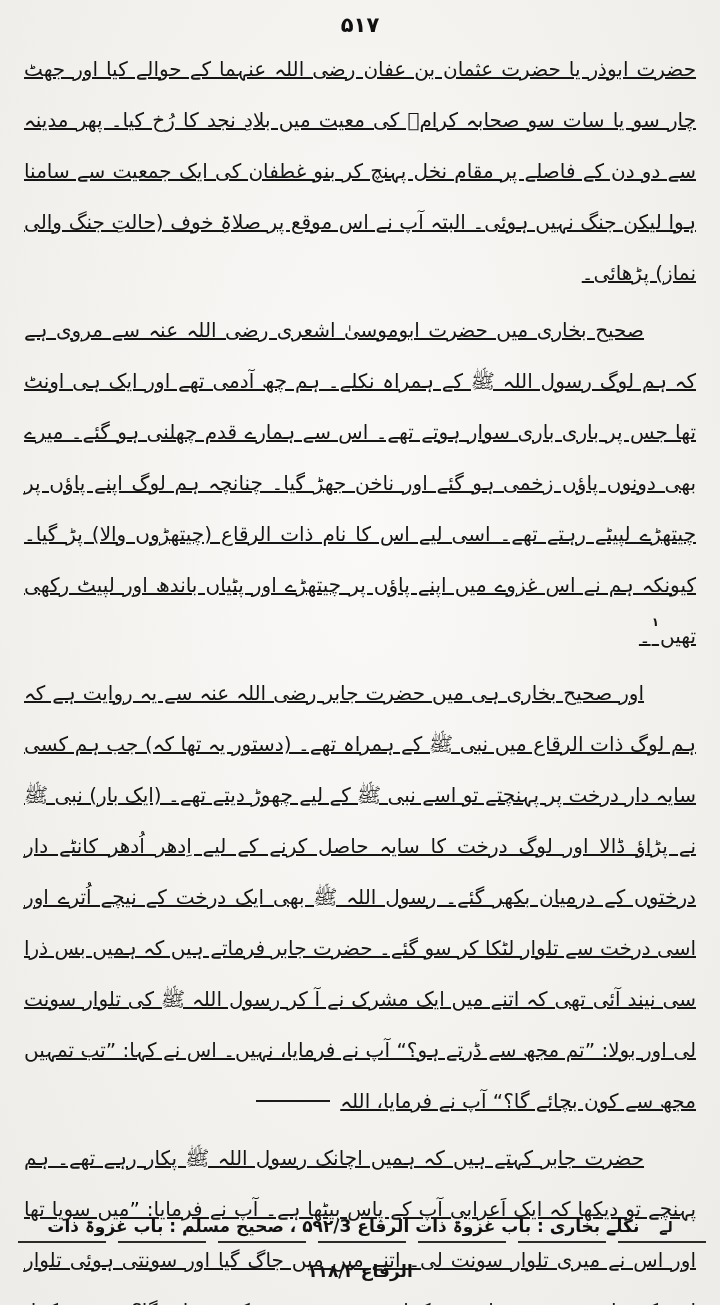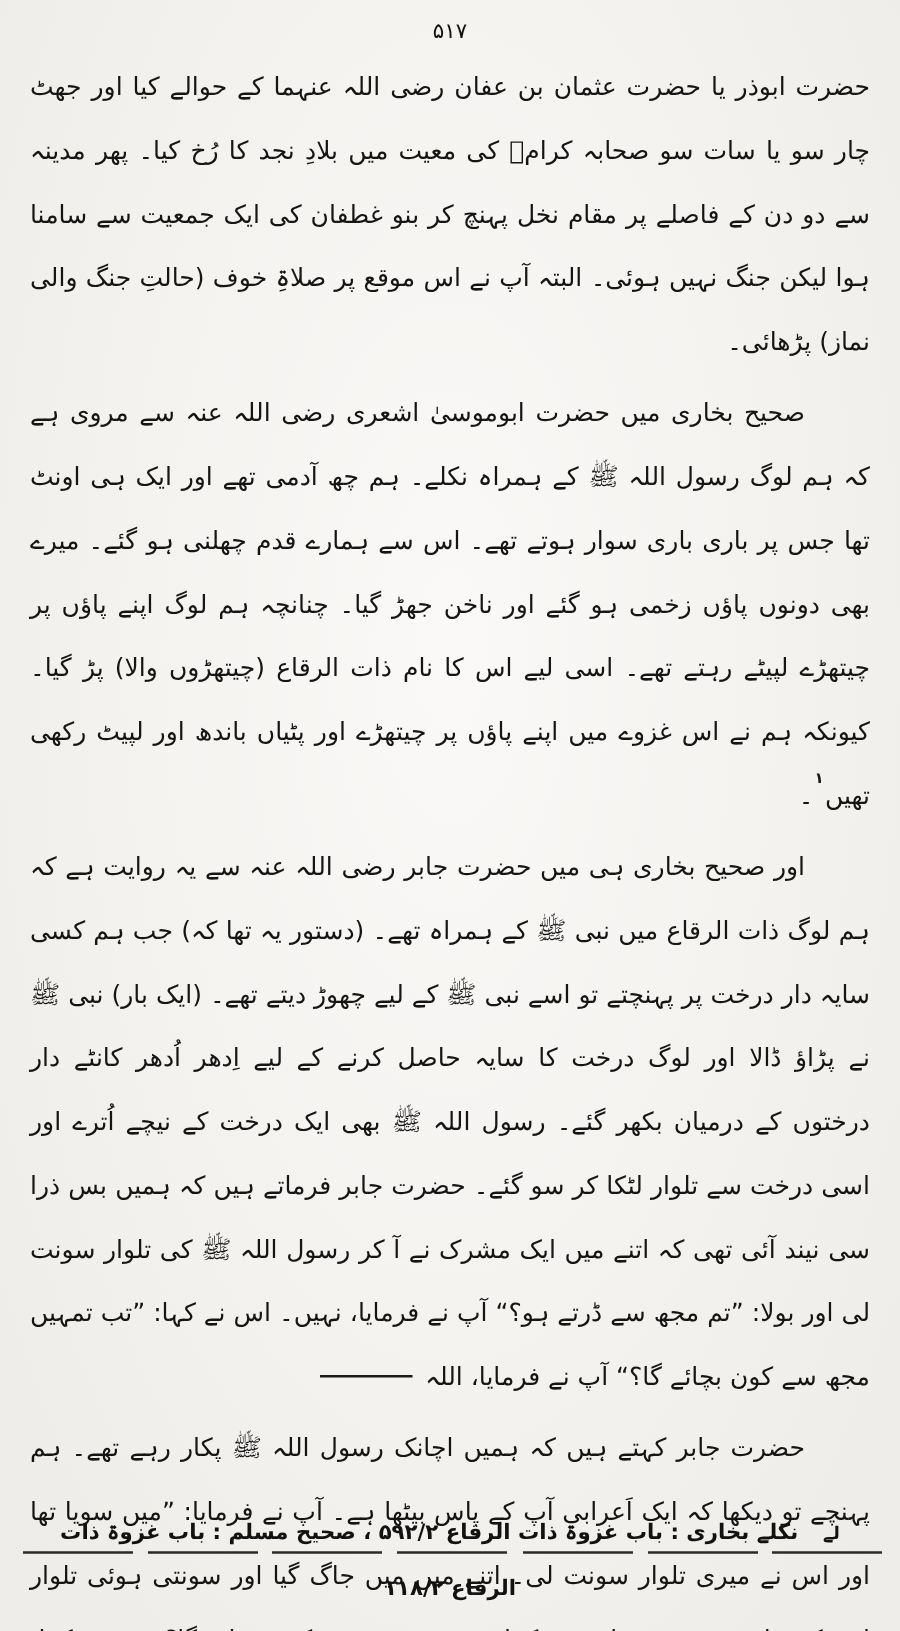--- a/index.html
+++ b/index.html
@@ -20,35 +20,36 @@
     height: 1305px;
     box-sizing: border-box;
     padding: 10px 24px 0 24px;
     direction: rtl;
     background:
       radial-gradient(ellipse at 50% 40%, rgba(255,255,255,0.55), rgba(0,0,0,0.025) 95%),
       #f4f2ee;
   }
   .page-number {
     text-align: center;
-    font-size: 17px;
-    font-weight: normal;
+    font-size: 21px;
+    font-weight: bold;
     letter-spacing: 1px;
     height: 34px;
     line-height: 30px;
     color: #101010;
   }
   .body-text {
     font-size: 20px;
     line-height: 51px;
     text-align: justify;
     text-justify: inter-word;
   }
   .para {
     margin: 0 0 6px 0;
+    text-decoration: underline;
   }
   .para.indent {
     text-indent: 52px;
   }
   .fnmark {
     font-size: 12px;
     line-height: 0;
     position: relative;
     top: -9px;
     font-weight: bold;
@@ -120,19 +121,19 @@
       <span>حضرت جابر کہتے ہیں کہ ہمیں اچانک رسول اللہ ﷺ پکار رہے تھے۔ ہم پہنچے تو دیکھا کہ ایک اَعرابی آپ کے پاس بیٹھا ہے۔ آپ نے فرمایا: ”میں سویا تھا اور اس نے میری تلوار سونت لی۔ اتنے میں میں جاگ گیا اور سونتی ہوئی تلوار اس کے ہاتھ میں تھی۔ اس نے کہا: تمہیں مجھ سے کون بچائے گا؟ میں نے کہا: اللہ۔ تو اب یہ وہی شخص بیٹھا ہوا ہے۔“ پھر آپ نے اس سے اظہارِ غصّہ نہ کیا۔</span>
     </p>
 
   </div>
 
   <div class="footnote-sep"></div>
 
   <div class="footnote">
     <span class="fn-ref">لے</span>
     <span>نکلے بخاری : باب غزوۃ ذات الرقاع</span>
-    <span class="fn-num">۵۹۲/۲</span>
+    <span class="fn-num">۵۹۲/3</span>
     <span>،</span>
     <span>صحیح مسلم : باب غزوۃ ذات الرقاع</span>
     <span class="fn-num">۱۱۸/۲</span>
   </div>
 
 </div>
 
 </body></html>

